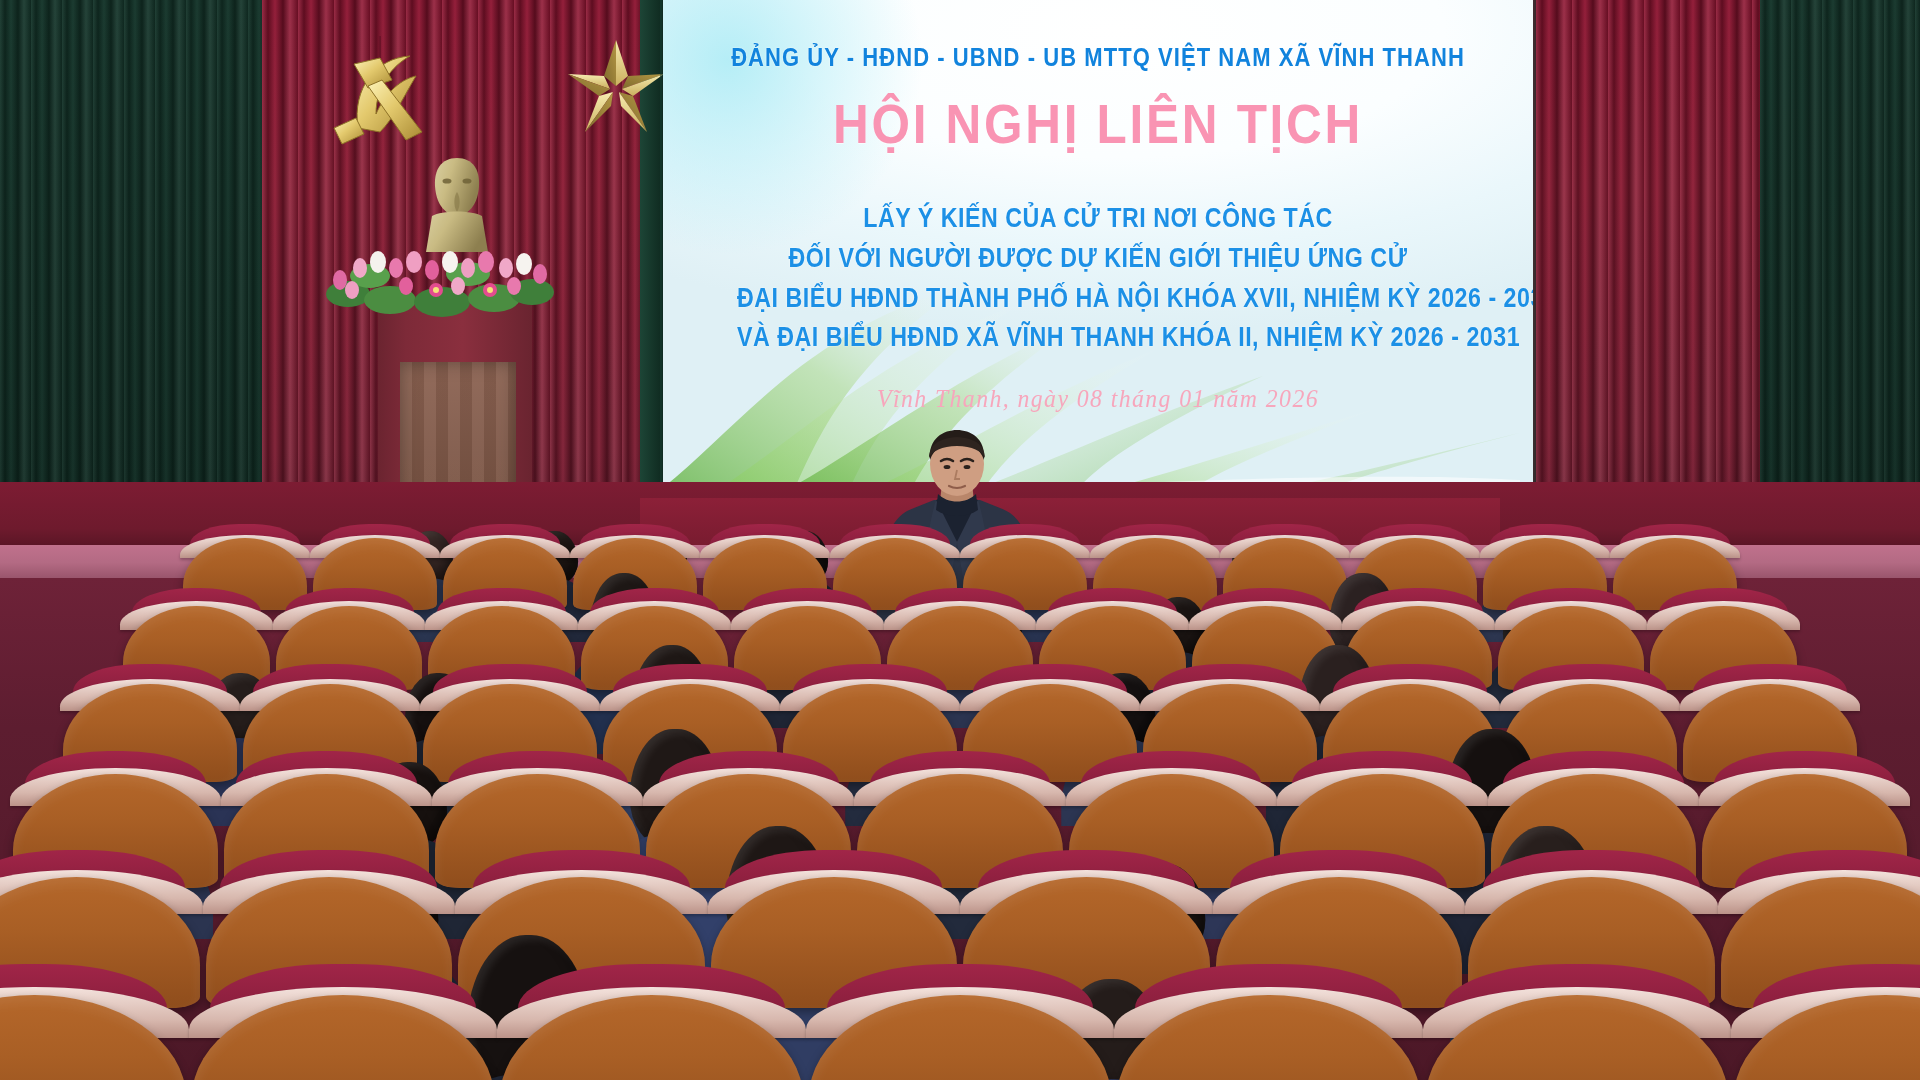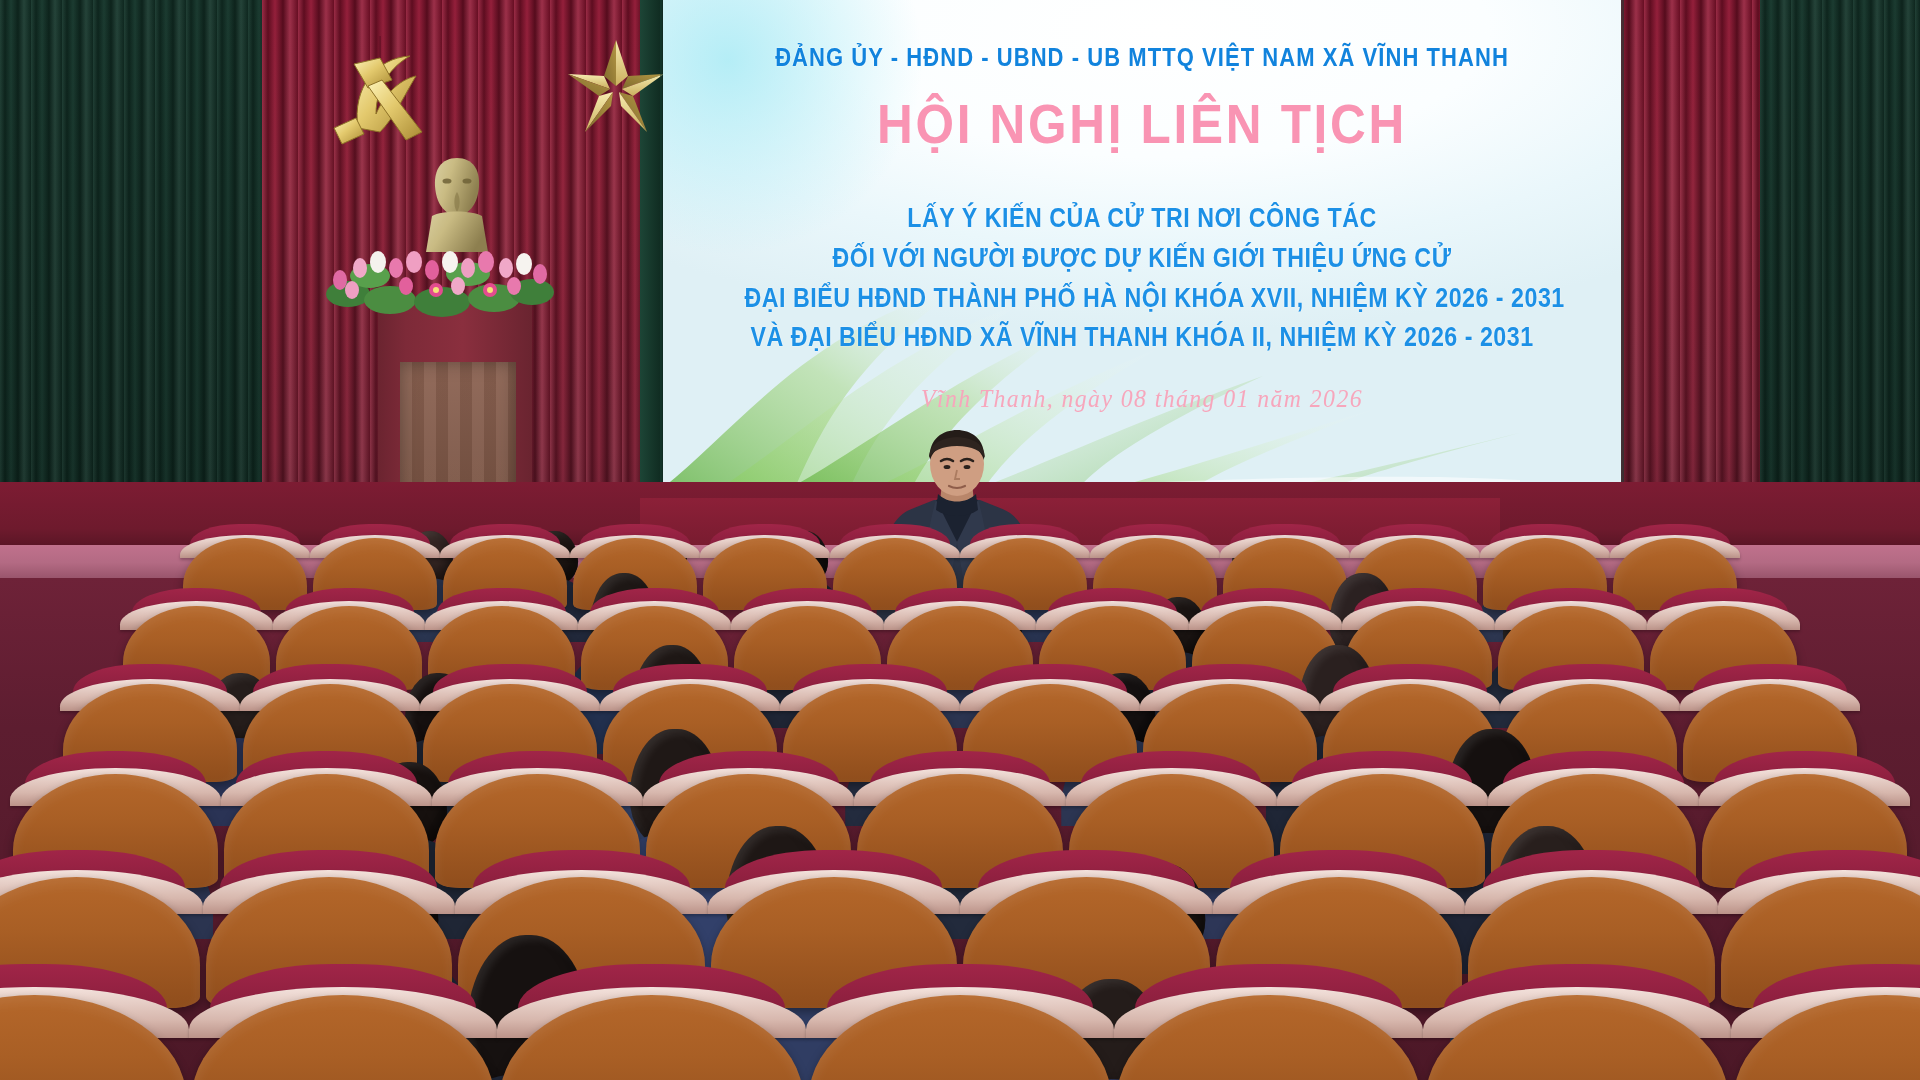--- a/index.html
+++ b/index.html
@@ -75,21 +75,21 @@
   }
   #bust{
     position:absolute;left:422px;top:152px;width:70px;height:112px;
   }
   #flowers{
     position:absolute;left:318px;top:228px;width:242px;height:92px;
   }
 
   
   #led-screen{
-    position:absolute;left:663px;top:0;width:958px;height:516px;
+    position:absolute;left:663px;top:0;width:870px;height:516px;
     background:
       radial-gradient(ellipse 780px 300px at 52% 6%, #ffffff 0%, #fbfeff 42%, #eaf7fb 72%, #dff0f5 100%);
     overflow:hidden;
     box-shadow:0 0 0 3px rgba(20,60,50,.55);
   }
   #led-glow-left{
     position:absolute;left:-40px;top:-30px;width:300px;height:300px;
     background:radial-gradient(circle at 35% 30%, rgba(170,235,245,.85), rgba(255,255,255,0) 68%);
   }
   

